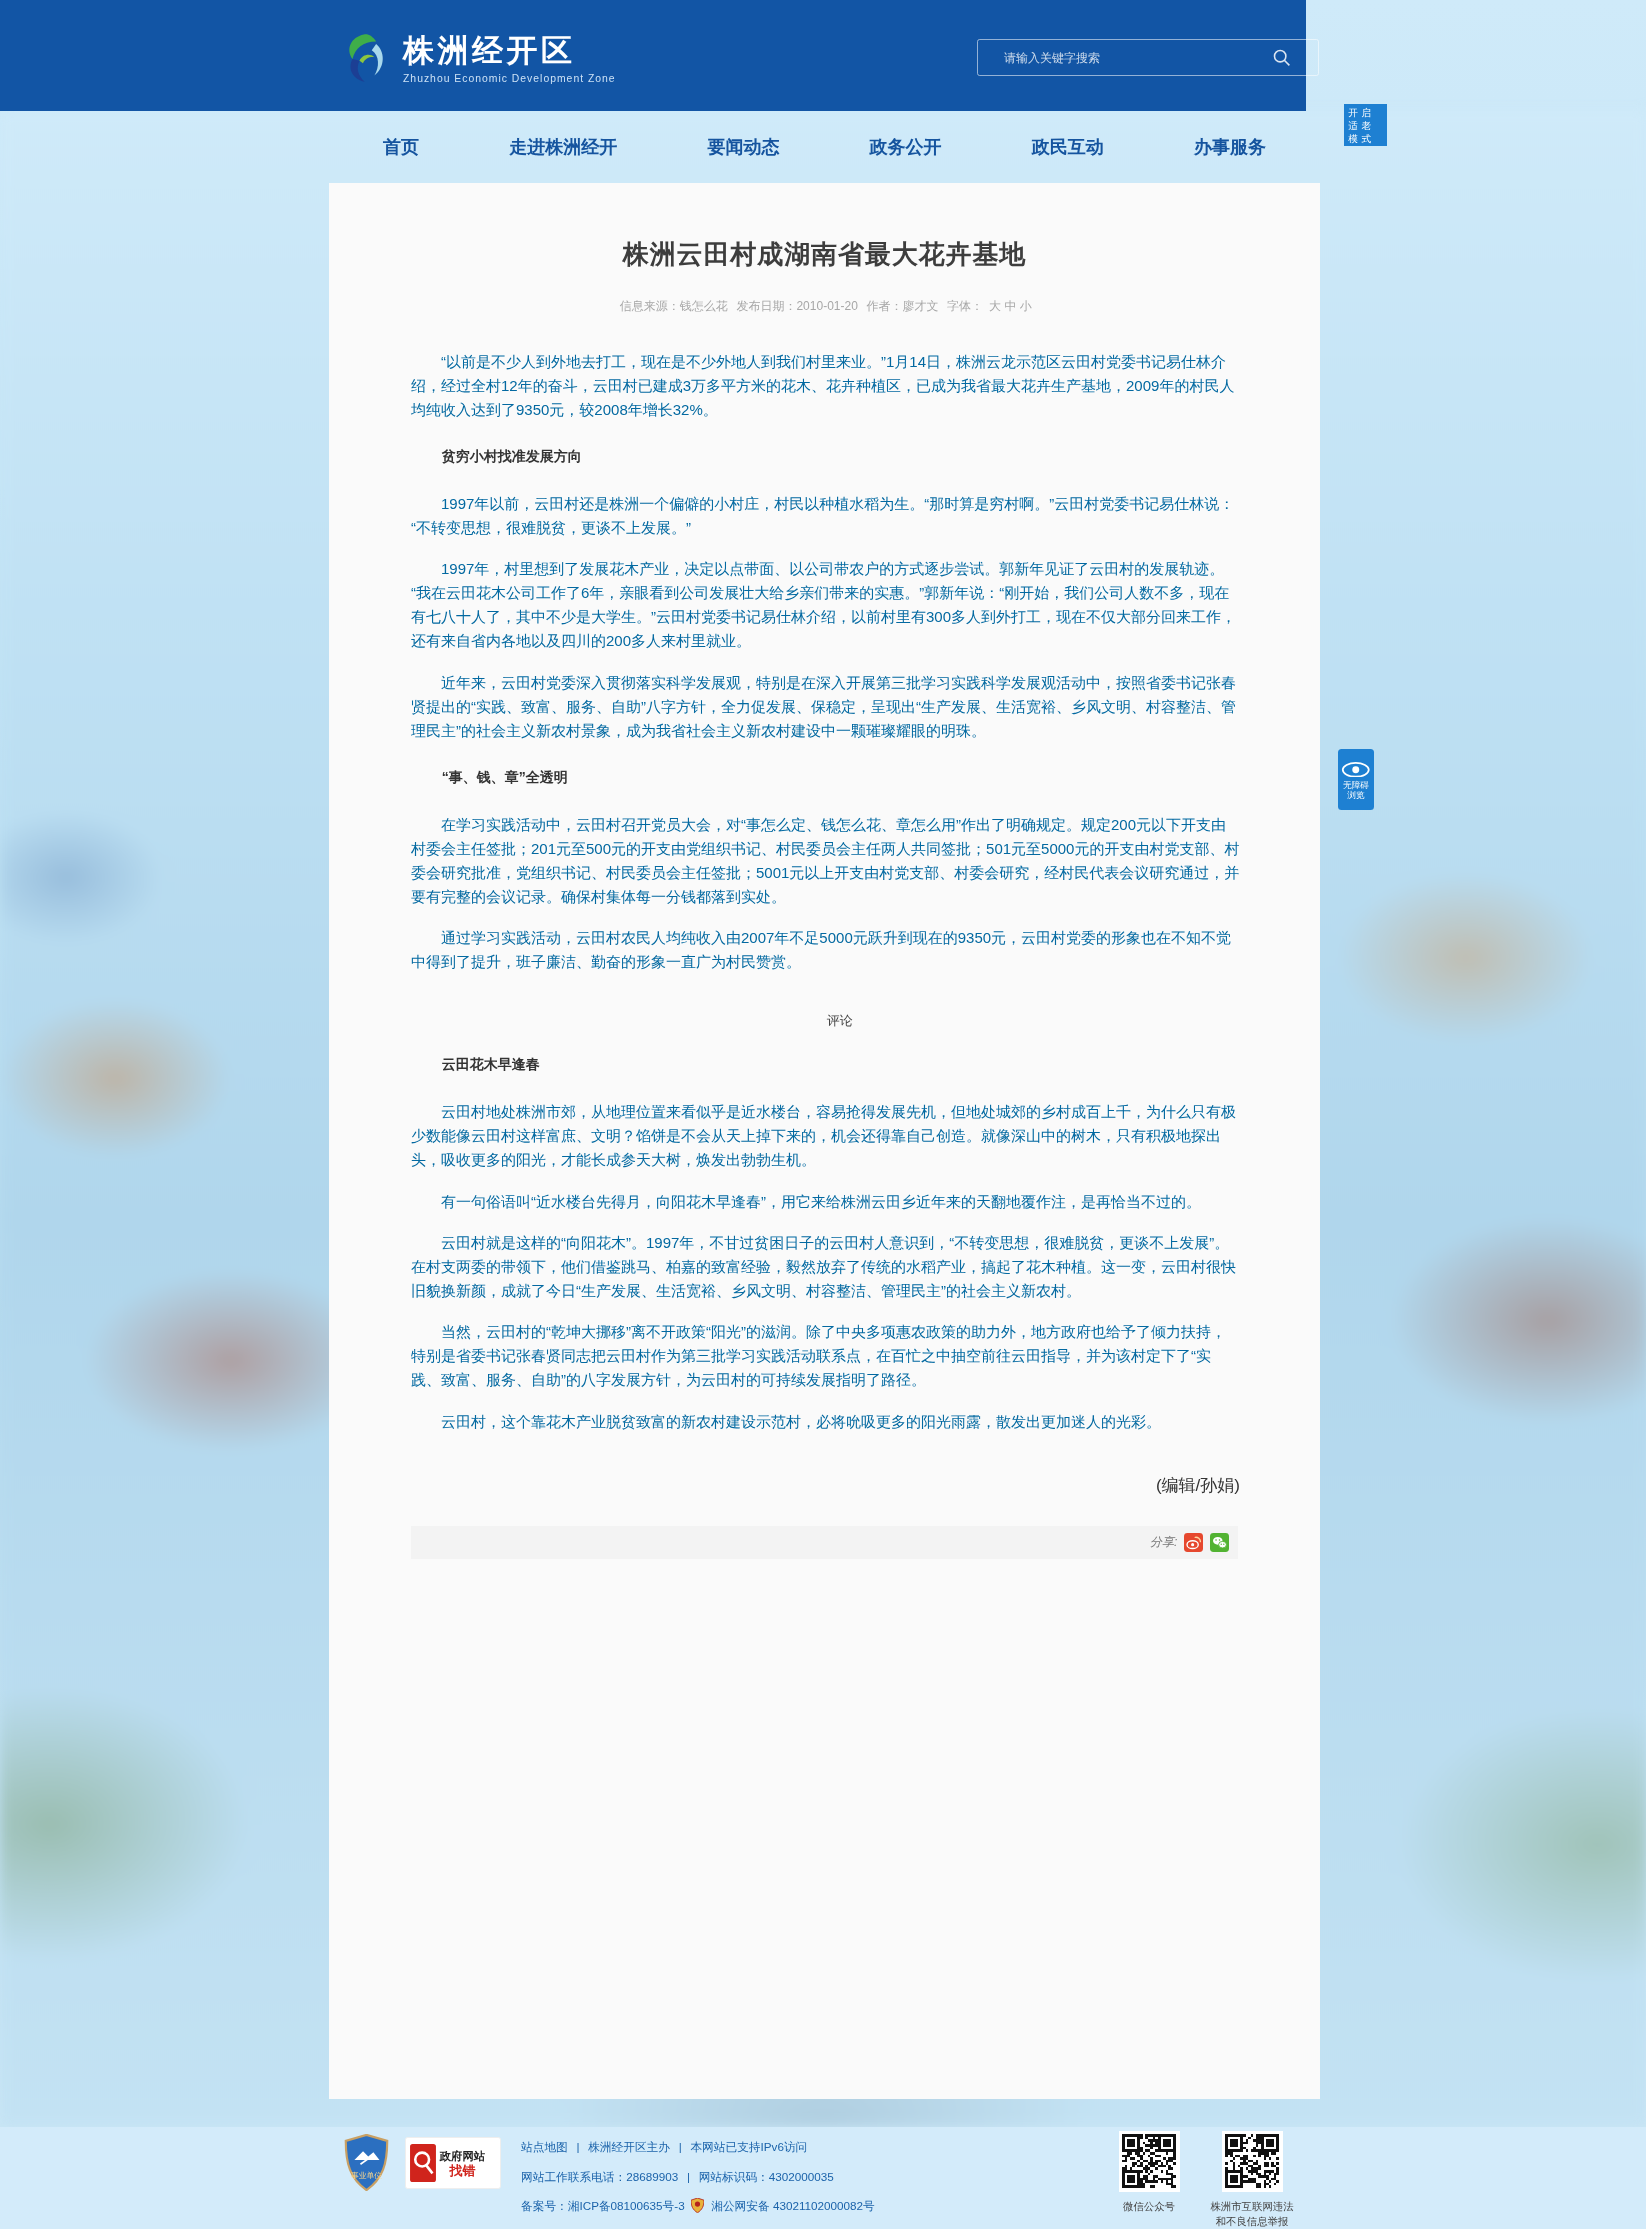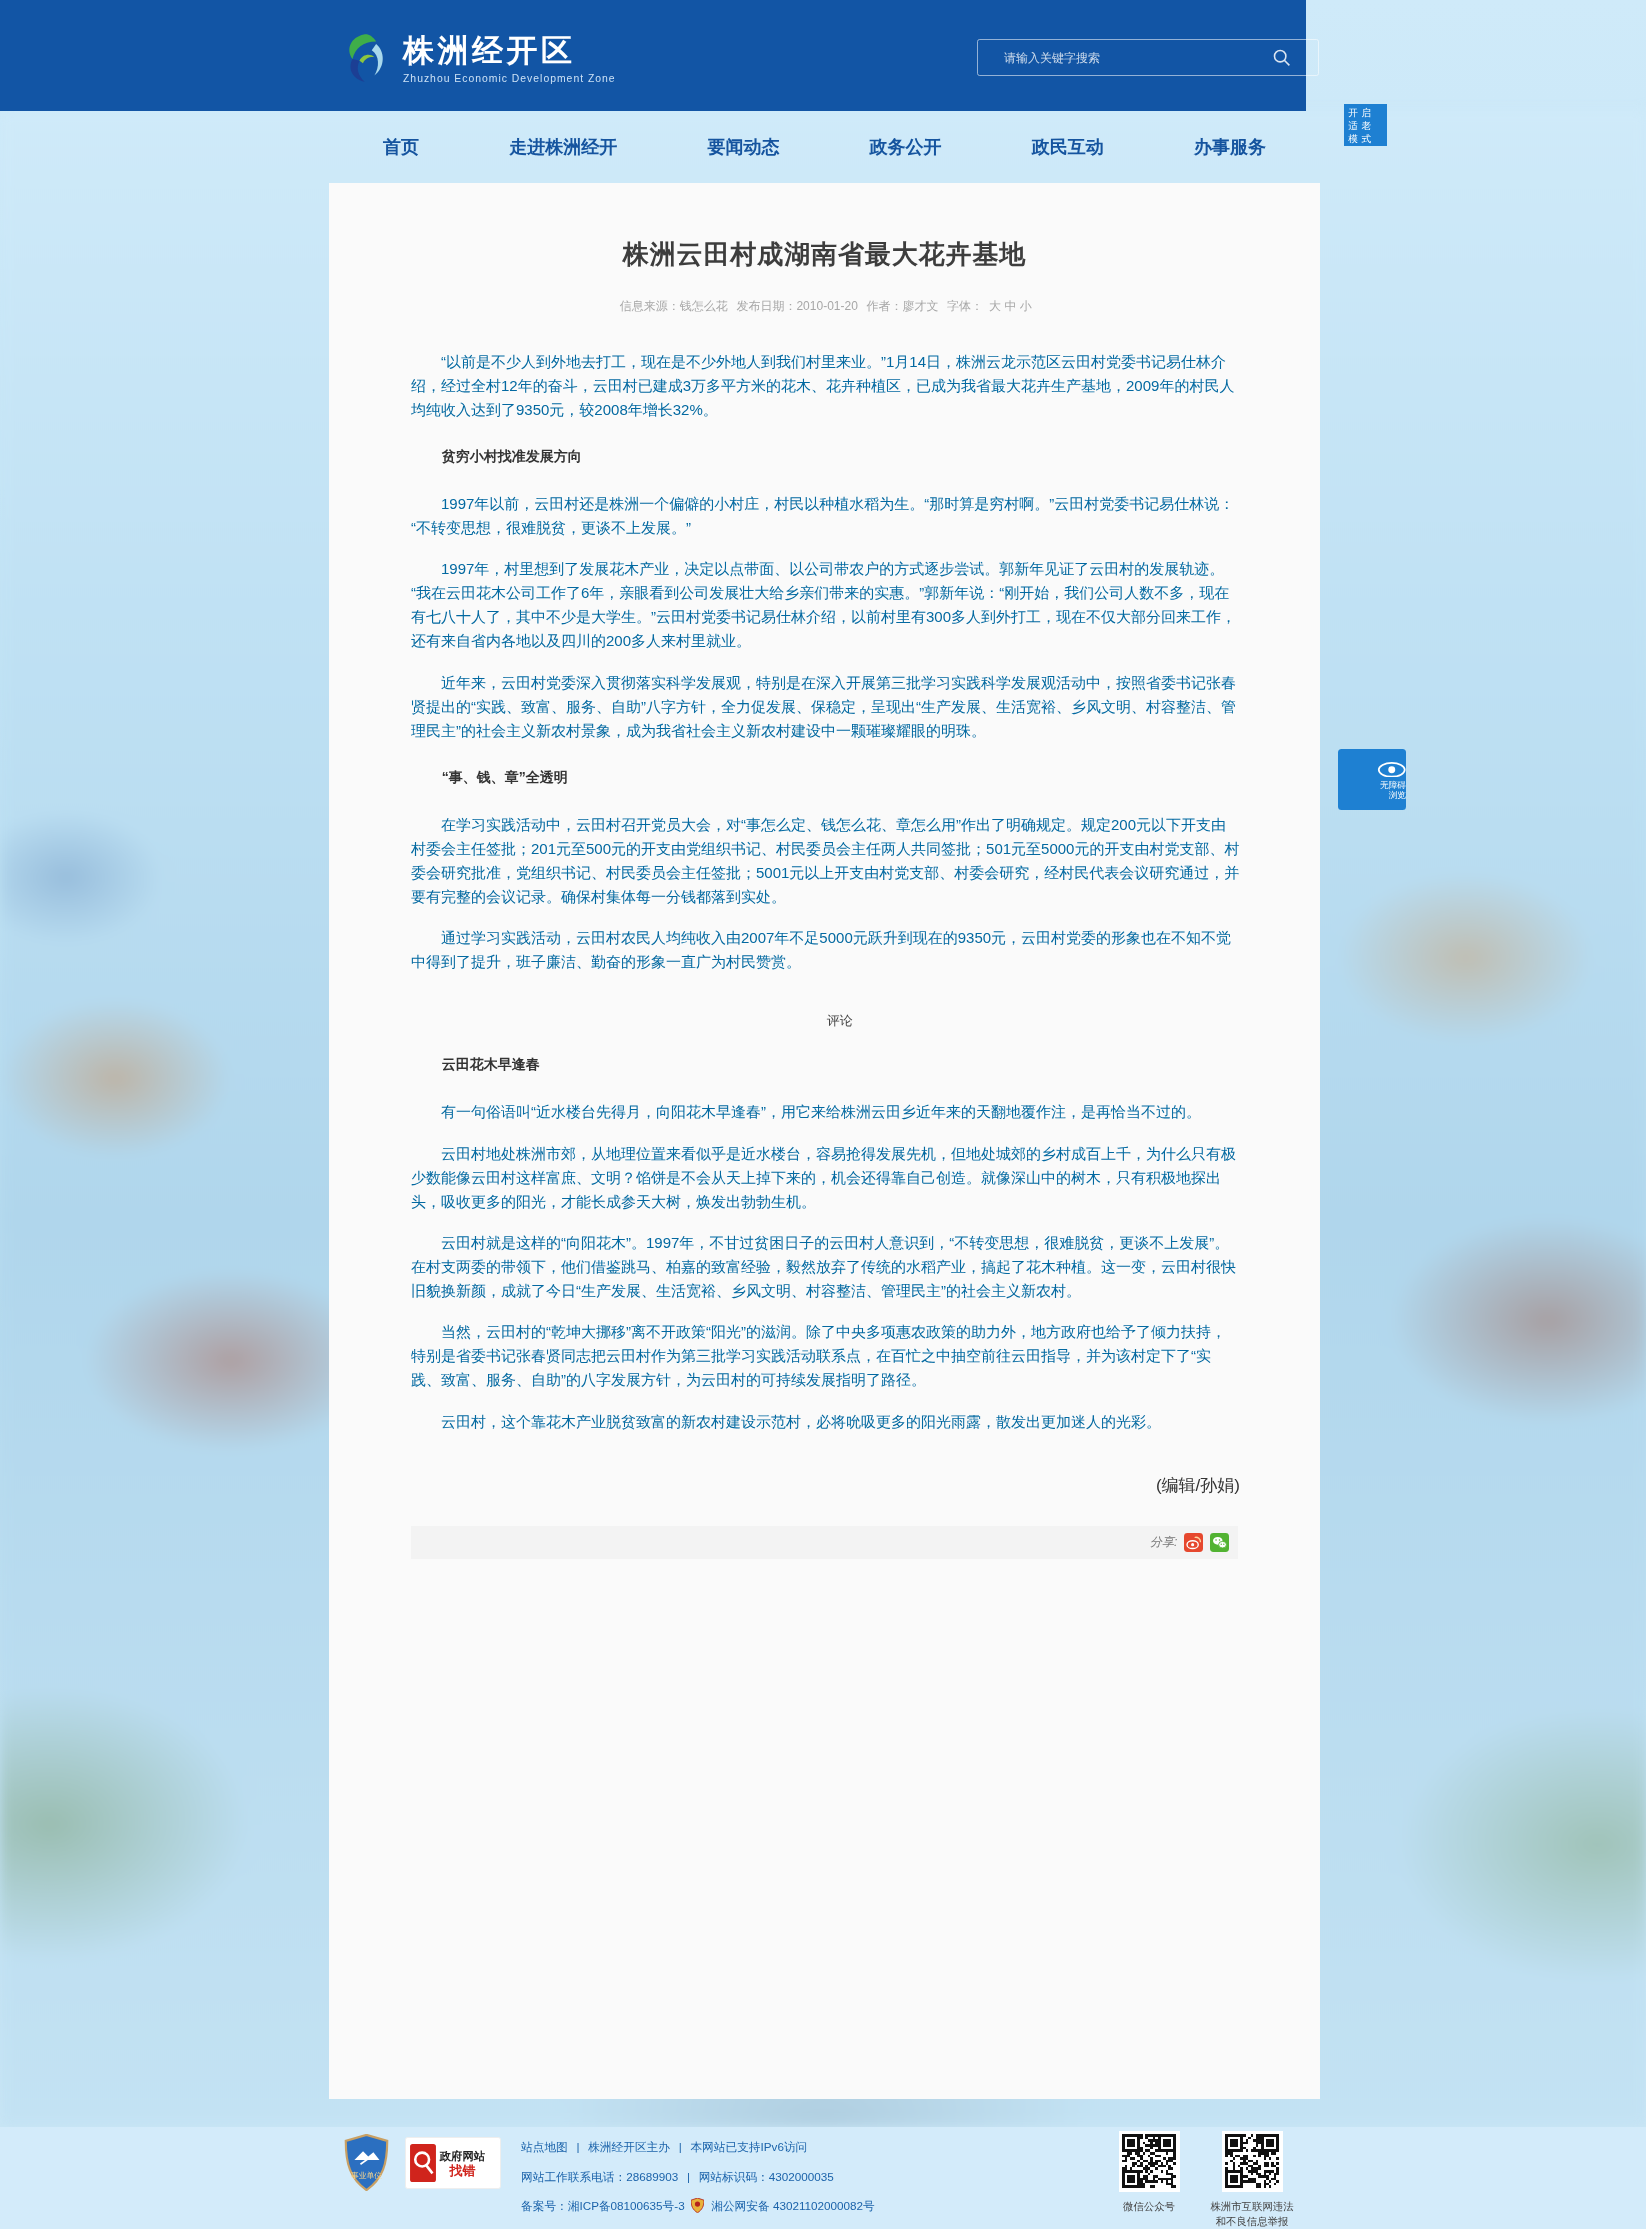--- a/index.html
+++ b/index.html
@@ -44,23 +44,23 @@
   .search-btn { width:21px; height:21px; background:none; border:none; cursor:pointer; }
   
   .elder-btn {
     position:absolute; left:1344px; top:104px; width:43px; height:42px; z-index:6;
     background:#1e80d2; color:#fff; border:none; cursor:pointer;
     font-size:9.6px; line-height:13px; letter-spacing:3.5px; padding-left:4.3px; text-align:left;
     font-family:"Liberation Sans",sans-serif;
   }
   
   .access-btn {
-    position:absolute; left:1338px; top:749px; width:68px; height:61px; z-index:6;
+    position:absolute; left:1338px; top:749px; width:36px; height:61px; z-index:6;
     background:#1e80d2; color:#fff; border:none; border-radius:3.5px; cursor:pointer;
-    font-size:8.7px; line-height:10.4px; text-align:right; padding-top:3.5px;
+    font-size:8.7px; line-height:10.4px; text-align:center; padding-top:3.5px;
     font-family:"Liberation Sans",sans-serif;
   }
   
   .nav {
     position:absolute; left:329px; top:111px; width:991px; height:71px; z-index:5;
     display:flex; align-items:center; justify-content:space-between; padding:0 54px;
   }
   .nav-item { color:#15549f; font-size:18px; font-weight:bold; text-decoration:none; cursor:pointer; white-space:nowrap; }
   
   .panel {
@@ -175,22 +175,22 @@
       <p class="para">“以前是不少人到外地去打工，现在是不少外地人到我们村里来业。”1月14日，株洲云龙示范区云田村党委书记易仕林介绍，经过全村12年的奋斗，云田村已建成3万多平方米的花木、花卉种植区，已成为我省最大花卉生产基地，2009年的村民人均纯收入达到了9350元，较2008年增长32%。</p>
       <h3 class="subhead">贫穷小村找准发展方向</h3>
       <p class="para">1997年以前，云田村还是株洲一个偏僻的小村庄，村民以种植水稻为生。“那时算是穷村啊。”云田村党委书记易仕林说：“不转变思想，很难脱贫，更谈不上发展。”</p>
       <p class="para">1997年，村里想到了发展花木产业，决定以点带面、以公司带农户的方式逐步尝试。郭新年见证了云田村的发展轨迹。“我在云田花木公司工作了6年，亲眼看到公司发展壮大给乡亲们带来的实惠。”郭新年说：“刚开始，我们公司人数不多，现在有七八十人了，其中不少是大学生。”云田村党委书记易仕林介绍，以前村里有300多人到外打工，现在不仅大部分回来工作，还有来自省内各地以及四川的200多人来村里就业。</p>
       <p class="para">近年来，云田村党委深入贯彻落实科学发展观，特别是在深入开展第三批学习实践科学发展观活动中，按照省委书记张春贤提出的“实践、致富、服务、自助”八字方针，全力促发展、保稳定，呈现出“生产发展、生活宽裕、乡风文明、村容整洁、管理民主”的社会主义新农村景象，成为我省社会主义新农村建设中一颗璀璨耀眼的明珠。</p>
       <h3 class="subhead">“事、钱、章”全透明</h3>
       <p class="para">在学习实践活动中，云田村召开党员大会，对“事怎么定、钱怎么花、章怎么用”作出了明确规定。规定200元以下开支由村委会主任签批；201元至500元的开支由党组织书记、村民委员会主任两人共同签批；501元至5000元的开支由村党支部、村委会研究批准，党组织书记、村民委员会主任签批；5001元以上开支由村党支部、村委会研究，经村民代表会议研究通过，并要有完整的会议记录。确保村集体每一分钱都落到实处。</p>
       <p class="para">通过学习实践活动，云田村农民人均纯收入由2007年不足5000元跃升到现在的9350元，云田村党委的形象也在不知不觉中得到了提升，班子廉洁、勤奋的形象一直广为村民赞赏。</p>
       <p class="label">评论</p>
       <h3 class="subhead">云田花木早逢春</h3>
+      <p class="para">云田村地处株洲市郊，从地理位置来看似乎是近水楼台，容易抢得发展先机，但地处城郊的乡村成百上千，为什么只有极少数能像云田村这样富庶、文明？馅饼是不会从天上掉下来的，机会还得靠自己创造。就像深山中的树木，只有积极地探出头，吸收更多的阳光，才能长成参天大树，焕发出勃勃生机。</p>
       <p class="para">有一句俗语叫“近水楼台先得月，向阳花木早逢春”，用它来给株洲云田乡近年来的天翻地覆作注，是再恰当不过的。</p>
-      <p class="para">云田村地处株洲市郊，从地理位置来看似乎是近水楼台，容易抢得发展先机，但地处城郊的乡村成百上千，为什么只有极少数能像云田村这样富庶、文明？馅饼是不会从天上掉下来的，机会还得靠自己创造。就像深山中的树木，只有积极地探出头，吸收更多的阳光，才能长成参天大树，焕发出勃勃生机。</p>
       <p class="para">云田村就是这样的“向阳花木”。1997年，不甘过贫困日子的云田村人意识到，“不转变思想，很难脱贫，更谈不上发展”。在村支两委的带领下，他们借鉴跳马、柏嘉的致富经验，毅然放弃了传统的水稻产业，搞起了花木种植。这一变，云田村很快旧貌换新颜，成就了今日“生产发展、生活宽裕、乡风文明、村容整洁、管理民主”的社会主义新农村。</p>
       <p class="para">当然，云田村的“乾坤大挪移”离不开政策“阳光”的滋润。除了中央多项惠农政策的助力外，地方政府也给予了倾力扶持，特别是省委书记张春贤同志把云田村作为第三批学习实践活动联系点，在百忙之中抽空前往云田指导，并为该村定下了“实践、致富、服务、自助”的八字发展方针，为云田村的可持续发展指明了路径。</p>
       <p class="para">云田村，这个靠花木产业脱贫致富的新农村建设示范村，必将吮吸更多的阳光雨露，散发出更加迷人的光彩。</p>
     </div>
 
   <div class="editor">(编辑/孙娟)</div>
 
   <div class="share-bar">
     <span class="share-label">分享:</span>
     <button class="share-icon" aria-label="weibo">

